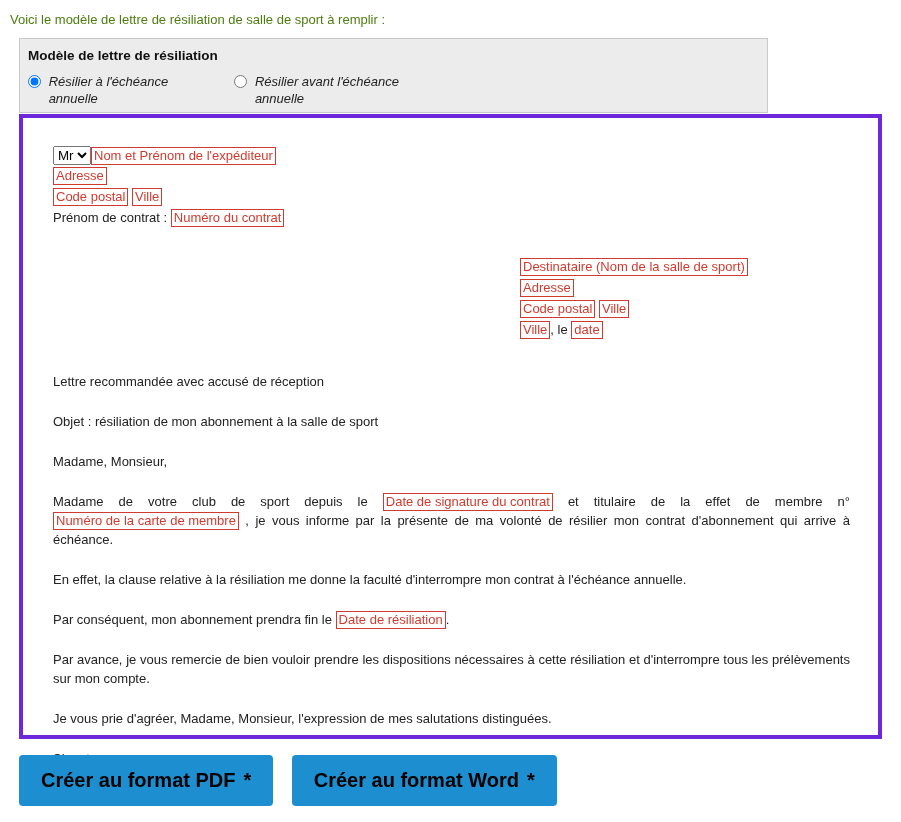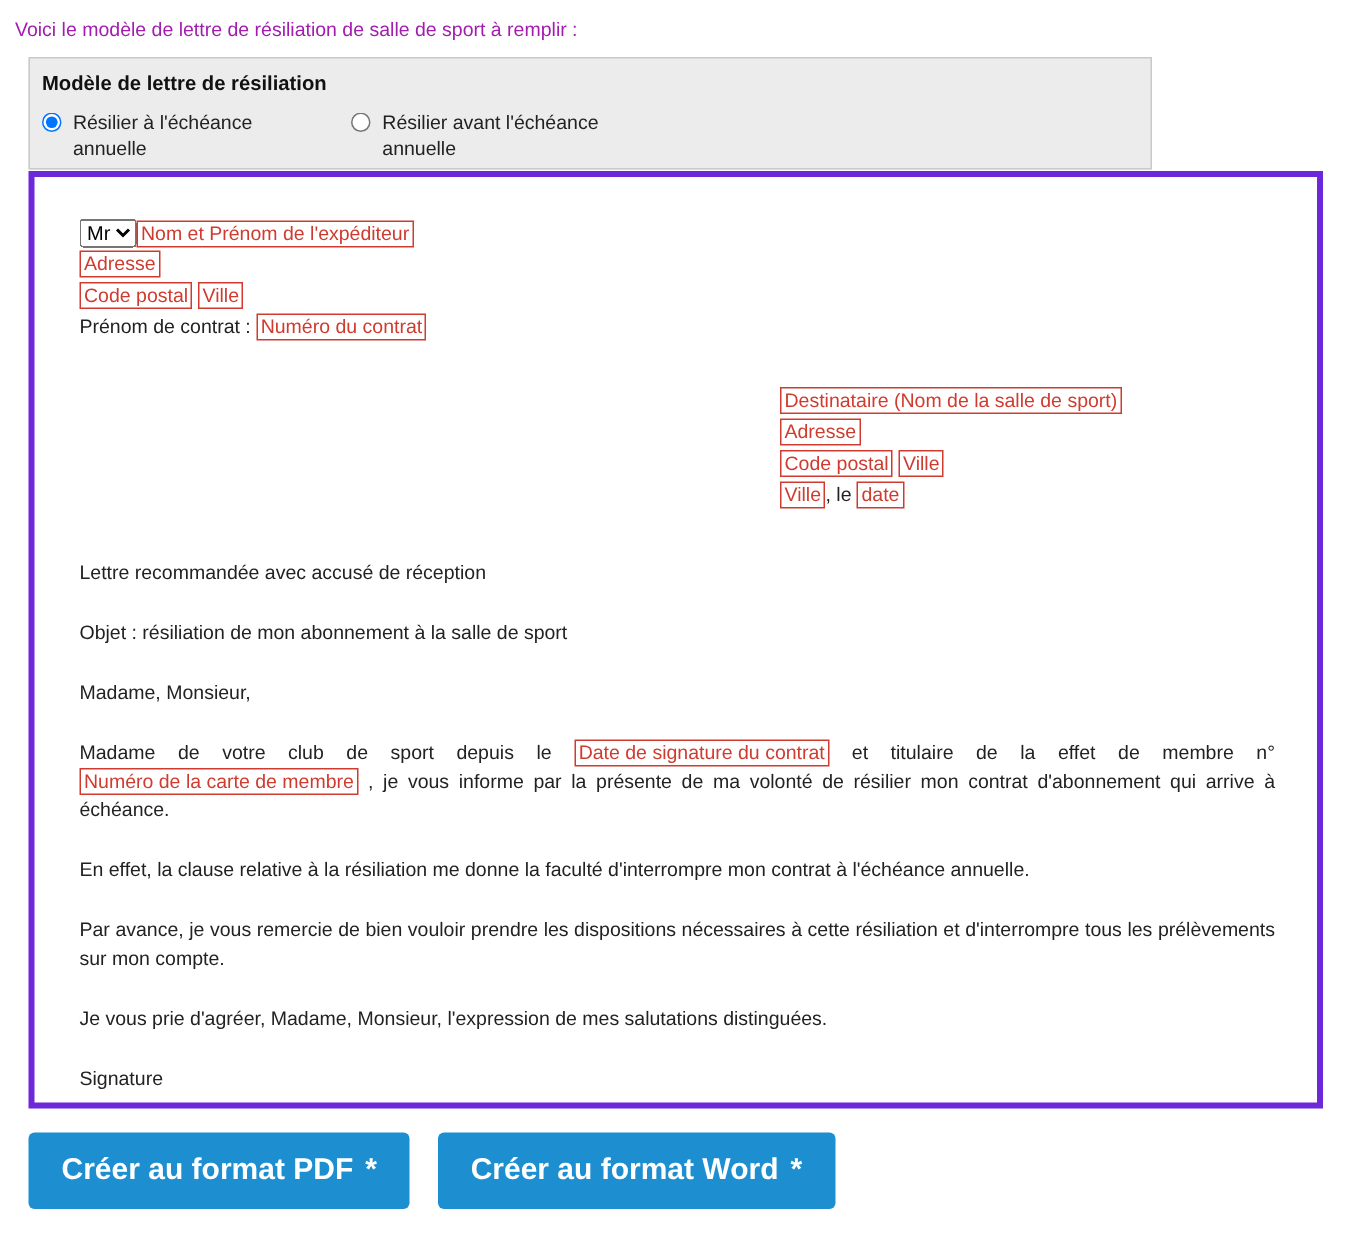--- a/index.html
+++ b/index.html
@@ -14,21 +14,21 @@
     width: 901px;
     height: 822px;
     overflow: hidden;
     background: #fff;
   }
   .intro {
     position: absolute;
     left: 10px;
     top: 12px;
     font-size: 13px;
-    color: #a21caf;
+    color: #4d7c0f;
   }
   .option-box {
     position: absolute;
     left: 19px;
     top: 38px;
     width: 749px;
     height: 75px;
     background: #ececec;
     border: 1px solid #c9c9c9;
     box-sizing: border-box;
@@ -55,20 +55,21 @@
   }
   .radio-opt input {
     vertical-align: top;
     margin: 2px 4px 0 0;
   }
   .radio-opt .lbl {
     display: inline-block;
     vertical-align: top;
     max-width: 168px;
     line-height: 17px;
+    font-style: italic;
   }
   .letter-box {
     position: absolute;
     left: 19px;
     top: 114px;
     width: 863px;
     height: 625px;
     background: #fff;
     border: 4px solid #6d28d9;
     box-sizing: border-box;
@@ -104,21 +105,21 @@
   .para { margin-top: 21px; text-align: justify; }
   .para.first { margin-top: 33px; }
   .btn-row {
     position: absolute;
     left: 19px;
     top: 755px;
   }
   .btn {
     display: inline-block;
     background: #1d8fd0;
-    color: #ffffff;
+    color: #000000;
     font-size: 20px;
     font-weight: bold;
     border: none;
     border-radius: 4px;
     padding: 14px 22px;
     margin-right: 14px;
     cursor: pointer;
     font-family: "Liberation Sans", sans-serif;
   }
   .btn .star { margin-left: 8px; }
@@ -188,20 +189,24 @@
       <div class="para">
         <span>Madame de votre club de sport depuis le</span>
         <span class="field">Date de signature du contrat</span>
         <span>et titulaire de la effet de membre n°</span>
         <span class="field wrapfield">Numéro de la carte de membre</span>
         <span>, je vous informe par la présente de ma volonté de résilier mon contrat d'abonnement qui arrive à échéance.</span>
       </div>
 
       <div class="para">En effet, la clause relative à la résiliation me donne la faculté d'interrompre mon contrat à l'échéance annuelle.</div>
 
+      <div class="para">
+        <span>Par conséquent, mon abonnement prendra fin le</span>
+        <span class="field">Date de résiliation</span><span>.</span>
+      </div>
 
       <div class="para">Par avance, je vous remercie de bien vouloir prendre les dispositions nécessaires à cette résiliation et d'interrompre tous les prélèvements sur mon compte.</div>
       <div class="para">Je vous prie d'agréer, Madame, Monsieur, l'expression de mes salutations distinguées.</div>
       <div class="para">Signature</div>
 
     </div>
   </div>
 
   <div class="btn-row">
     <button class="btn"><span>Créer au format PDF</span><span class="star">*</span></button>

